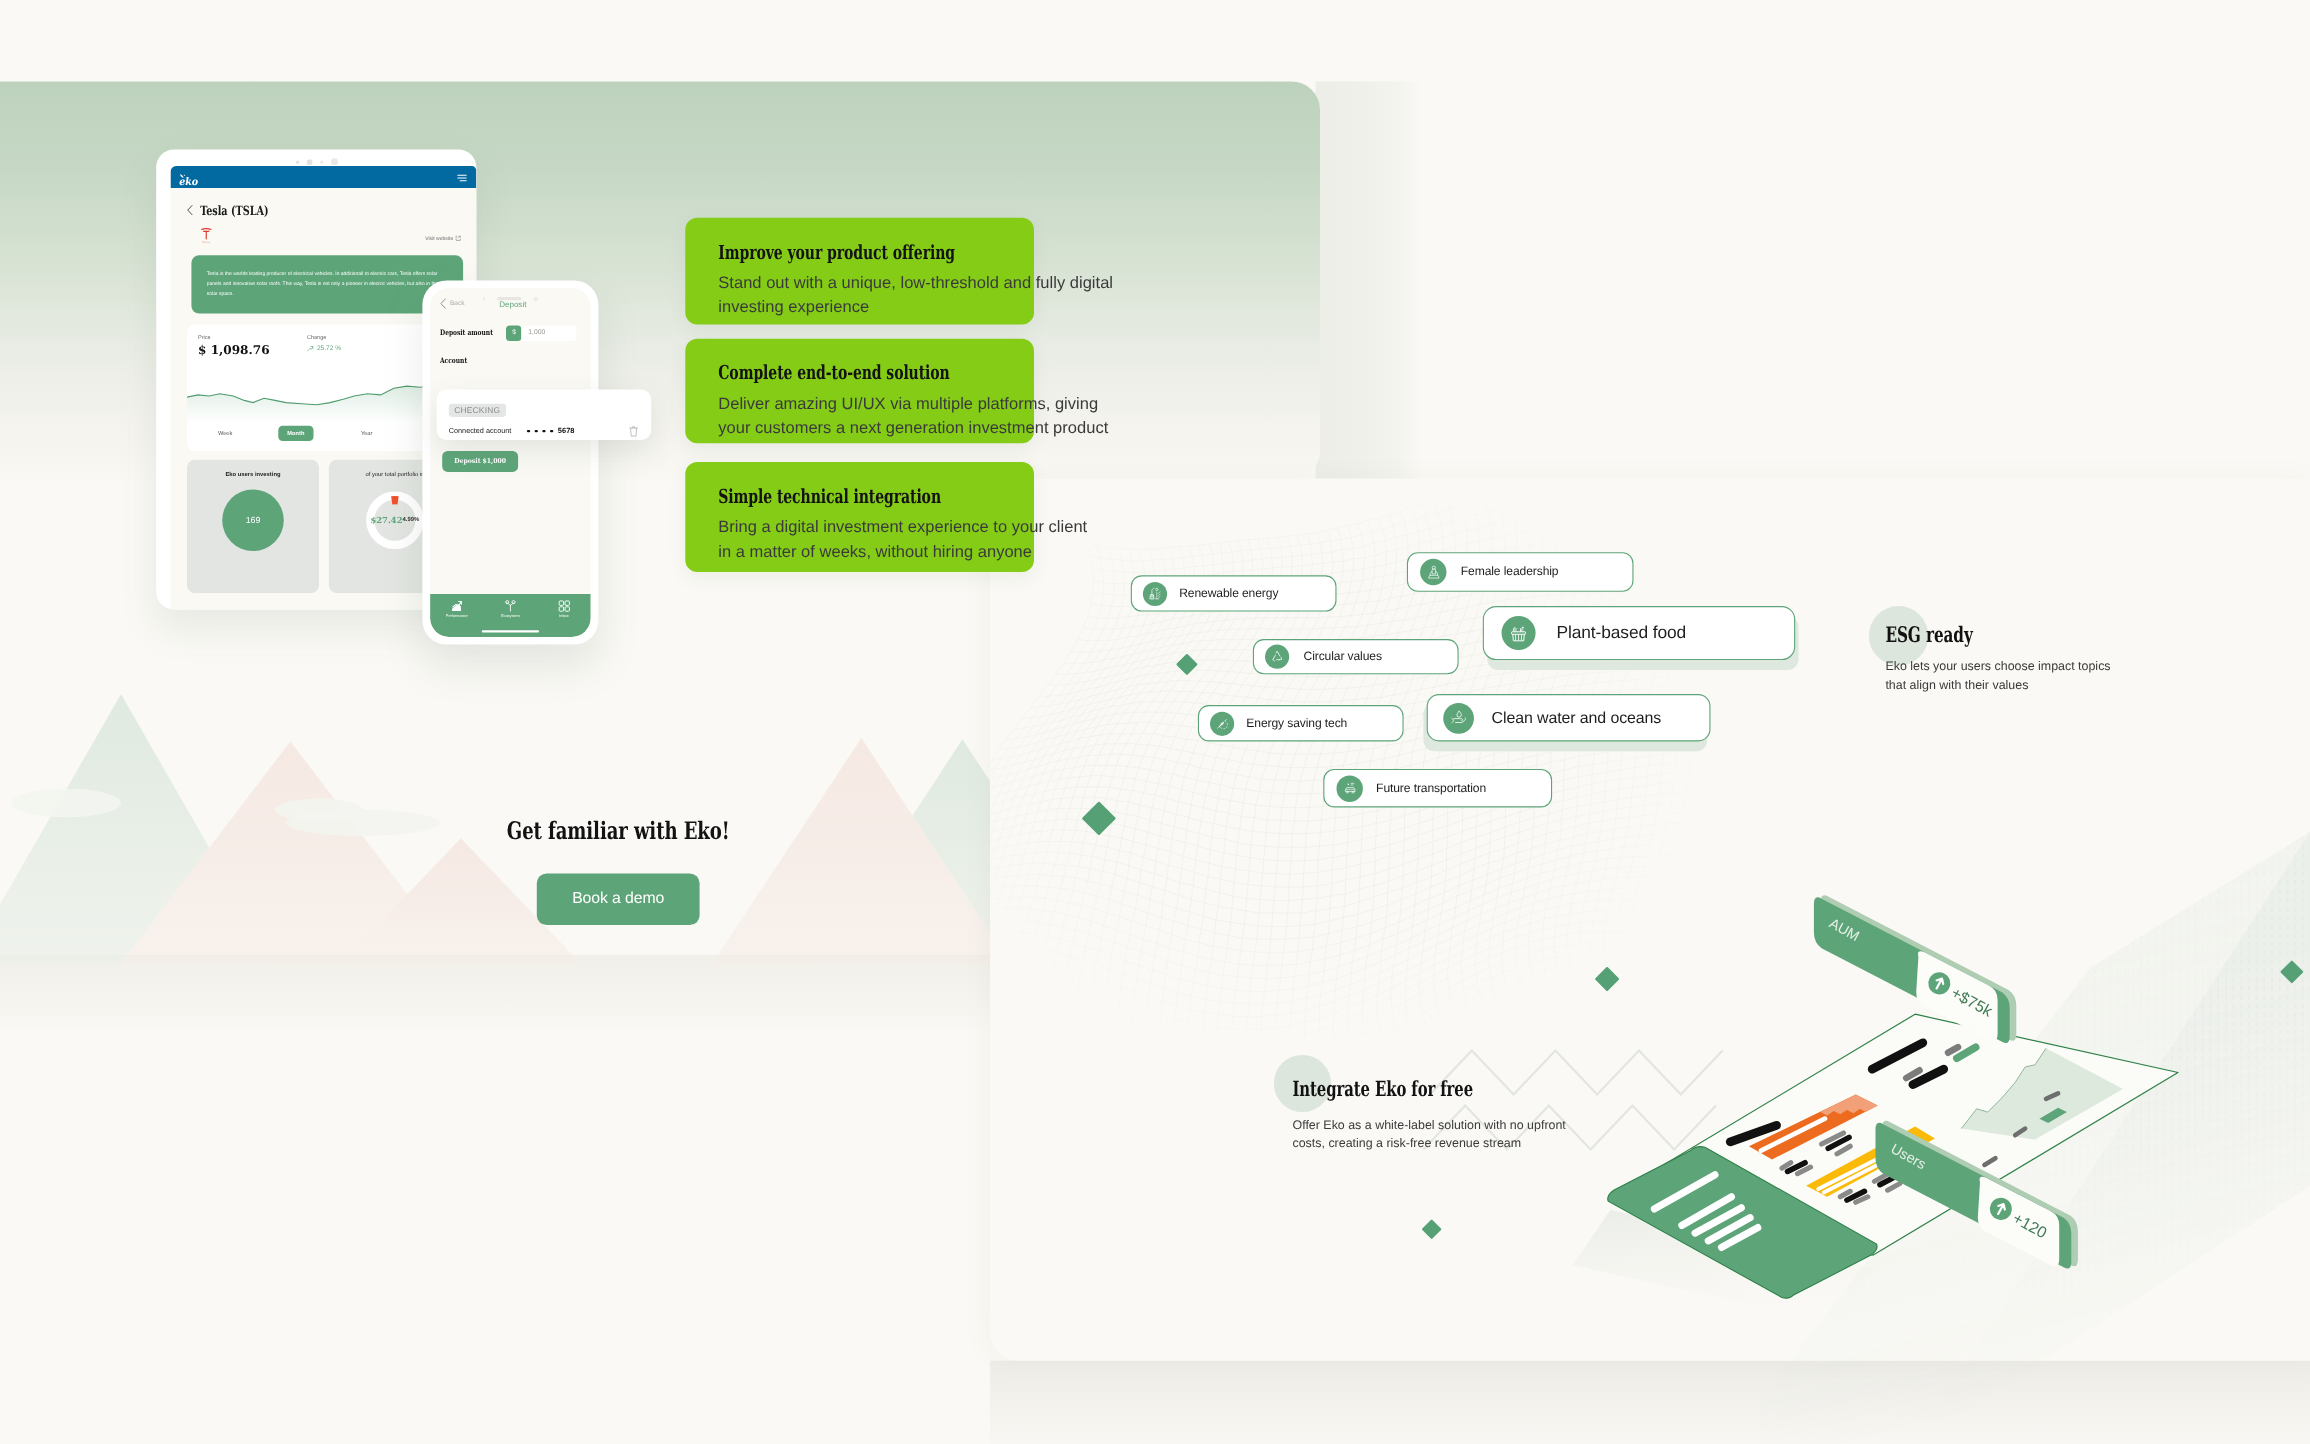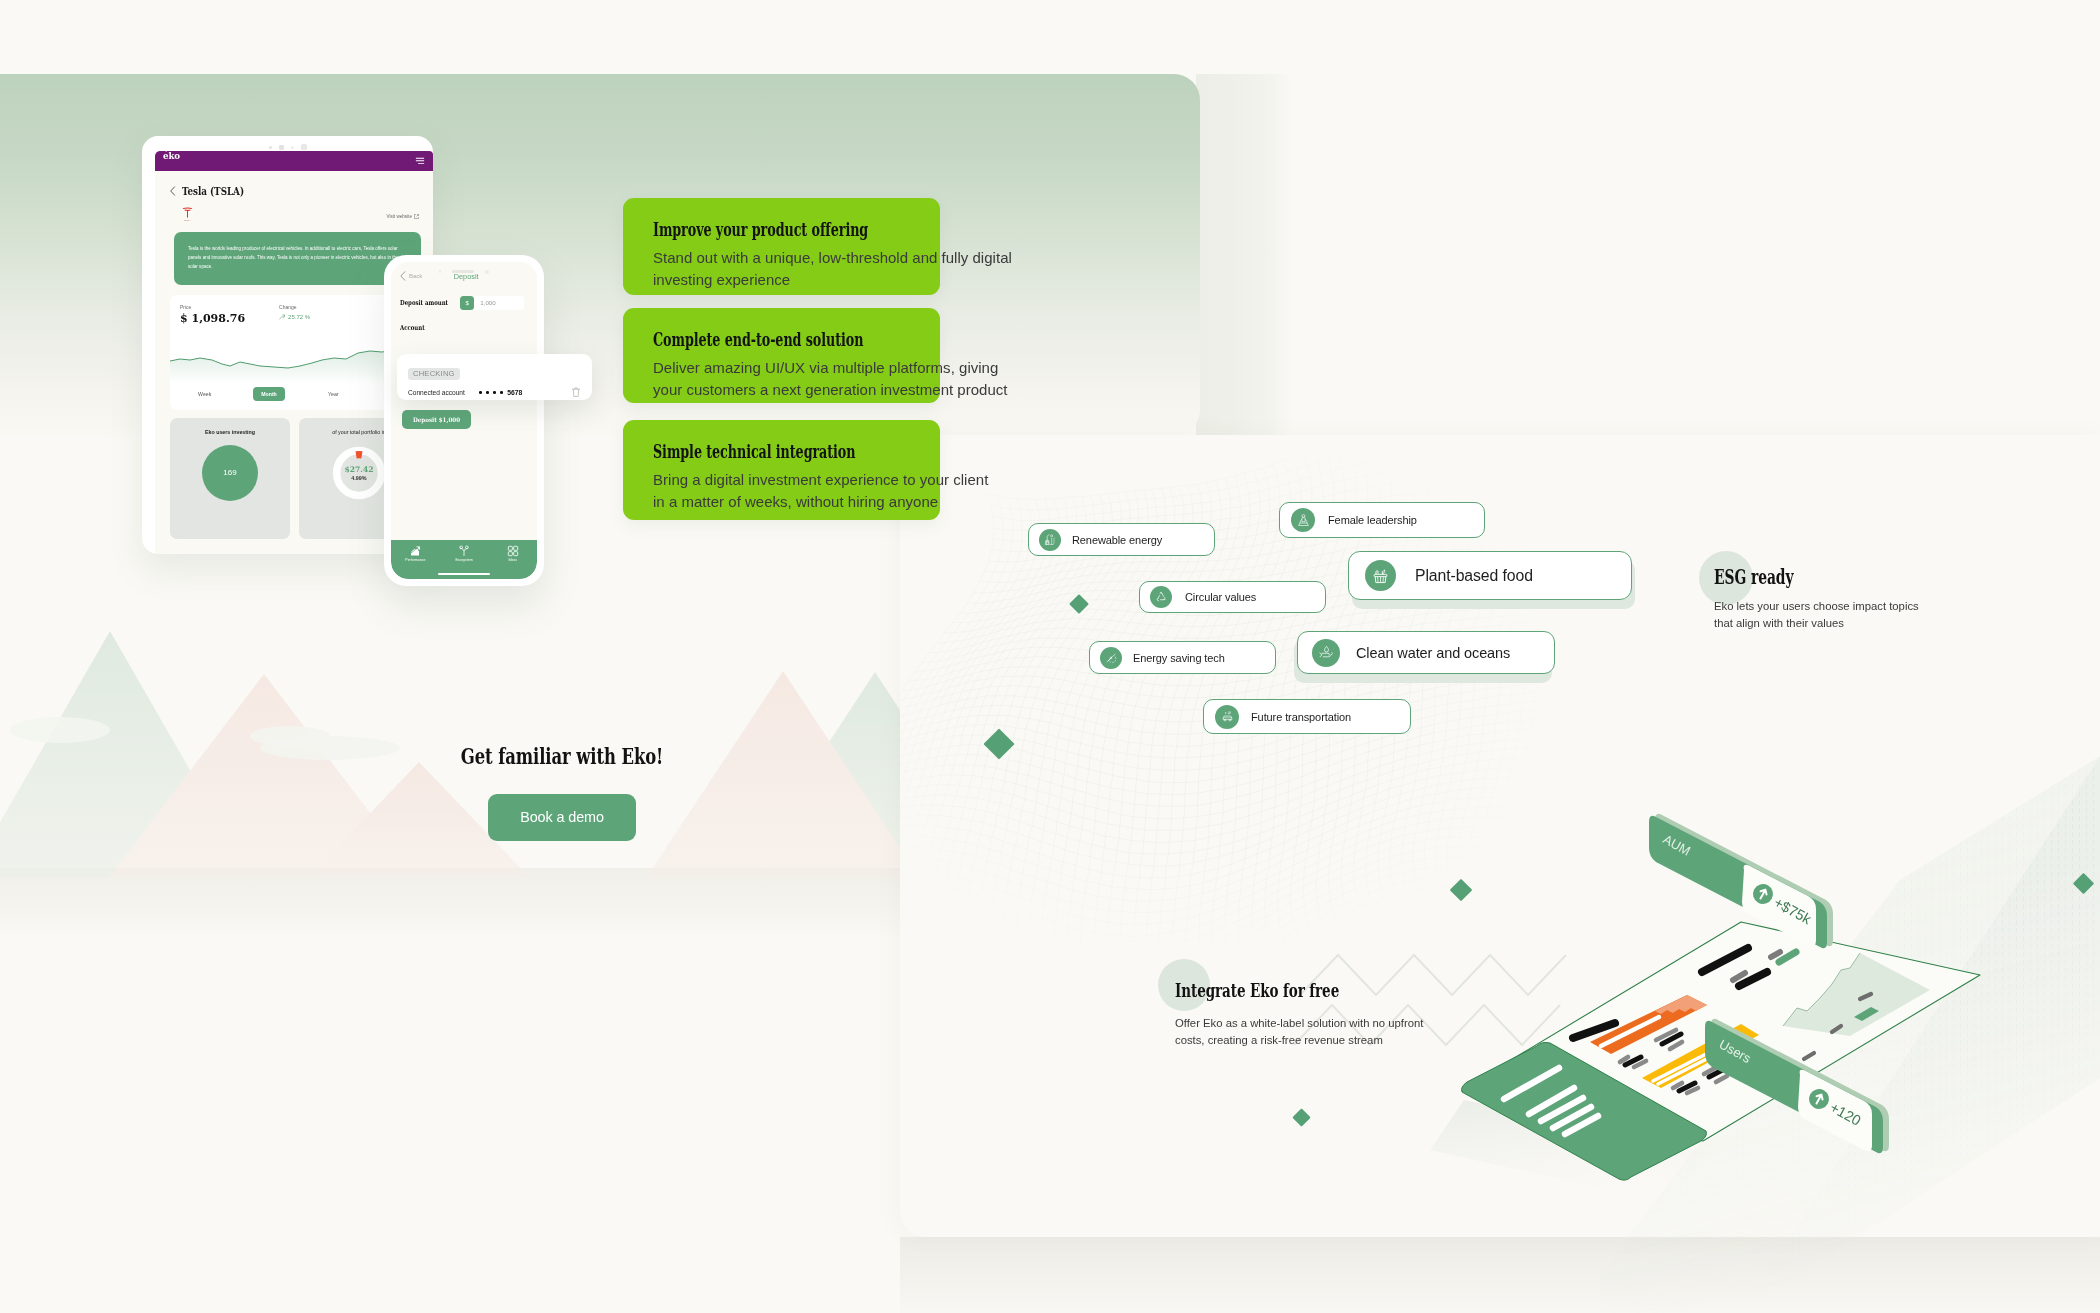--- a/index.html
+++ b/index.html
@@ -29,22 +29,22 @@
 
   
   .tablet{position:absolute;left:142px;top:136px;width:291px;height:418px;
     background:#FFFFFF;border-radius:16px;
     box-shadow:0 16px 34px rgba(110,130,110,.13);}
   .tablet-dots{position:absolute;left:50%;top:8px;transform:translateX(-50%);
     display:flex;gap:7px;align-items:center;}
   .tablet-dots i{display:block;background:#E2E2DF;border-radius:50%;}
   .tab-screen{position:absolute;left:13px;top:15px;right:0;bottom:0;
     background:#FAF9F4;border-radius:5px 0 0 0;overflow:hidden;}
-  .tab-head{height:20px;background:#701a75;border-radius:4px 4px 0 0;
-    display:flex;align-items:flex-start;justify-content:space-between;padding:0 8px;}
+  .tab-head{height:20px;background:#0369a1;border-radius:4px 4px 0 0;
+    display:flex;align-items:flex-end;justify-content:space-between;padding:0 8px;font-style:italic;}
   .tab-logo{color:#fff;font-family:"DejaVu Serif Condensed","DejaVu Serif",serif;font-size:9.6px;
     font-weight:700;letter-spacing:-.1px;position:relative;line-height:1;}
   .tab-logo svg{position:absolute;left:-0.5px;top:-4px;}
   .tab-body{padding:13px 14px 0 15px;}
   .tab-title-row{display:flex;align-items:center;gap:6px;}
   .tab-title{font-family:"DejaVu Serif Condensed","DejaVu Serif",serif;font-weight:700;font-size:11.6px;
     color:#1a1a1a;transform:scaleX(.84);transform-origin:left;white-space:nowrap;}
   .tab-brandrow{display:flex;align-items:center;justify-content:space-between;
     margin-top:9px;height:19px;}
   .tab-visit{font-size:4.6px;color:#6b6b6b;display:flex;align-items:center;gap:2px;}
@@ -553,21 +553,21 @@
                 <span>169</span>
               </div>
           </div>
           <div class="tab-stat">
             <div class="lbl" style="font-weight:400">of your total portfolio in</div>
             <div style="position:relative;width:56px;height:56px;margin-top:10px">
               <svg width="56" height="56" viewBox="0 0 60 60" aria-hidden="true">
                 <circle cx="30" cy="30" r="24" fill="none" stroke="#fff" stroke-width="8"></circle>
                 <path d="M26.3 6.6a24 24 0 0 1 7.4 0l-1.2 7.9a16 16 0 0 0-5 0z" fill="#F0512B"></path>
               </svg>
-              <div style="position:absolute;inset:0;display:flex;flex-direction:column;align-items:center;justify-content:center">
+              <div style="position:absolute;inset:0;display:flex;flex-direction:row;align-items:center;justify-content:center">
                 <div class="donut-txt">$27.42</div>
                 <div class="donut-sub">4.99%</div>
               </div>
             </div>
           </div>
         </div>
       </div>
     </div>
   </div>
 

